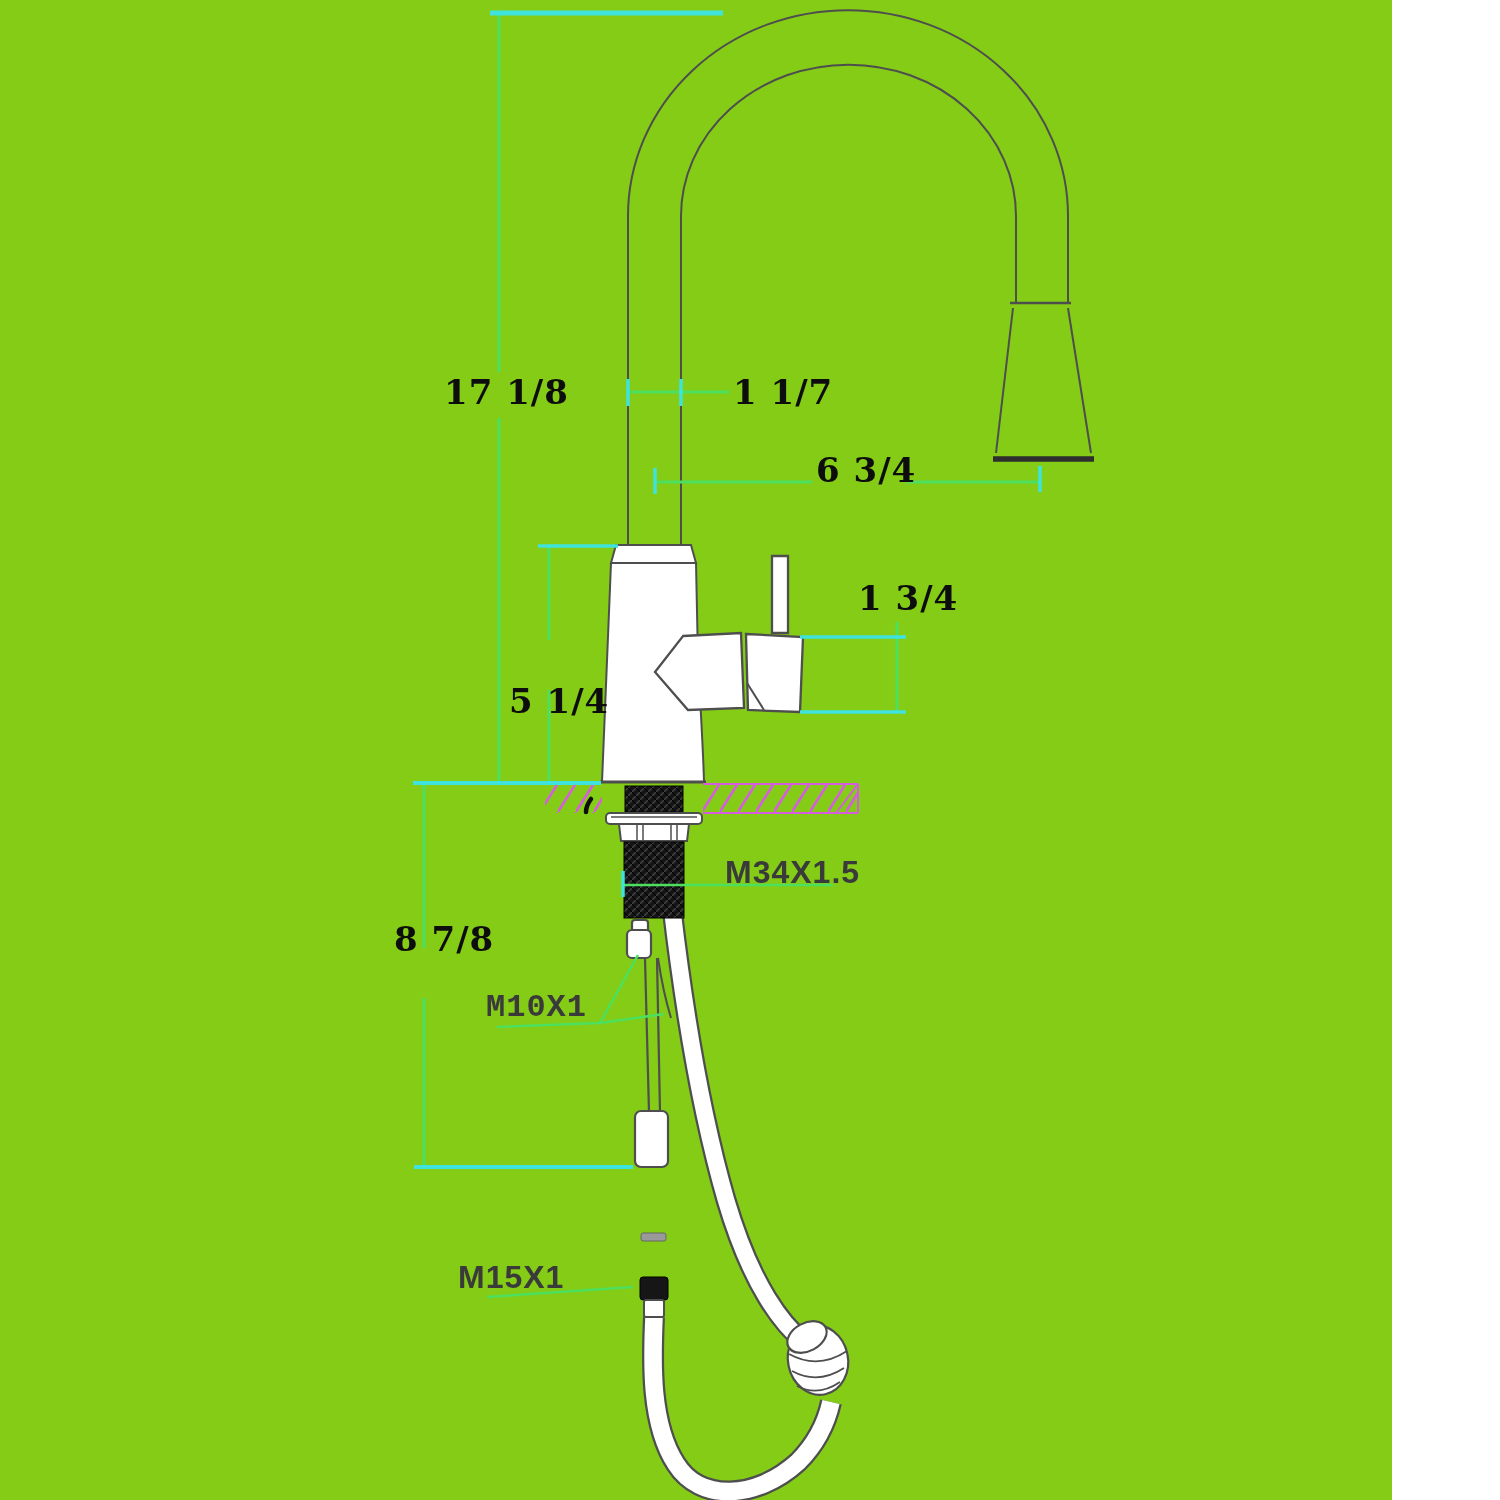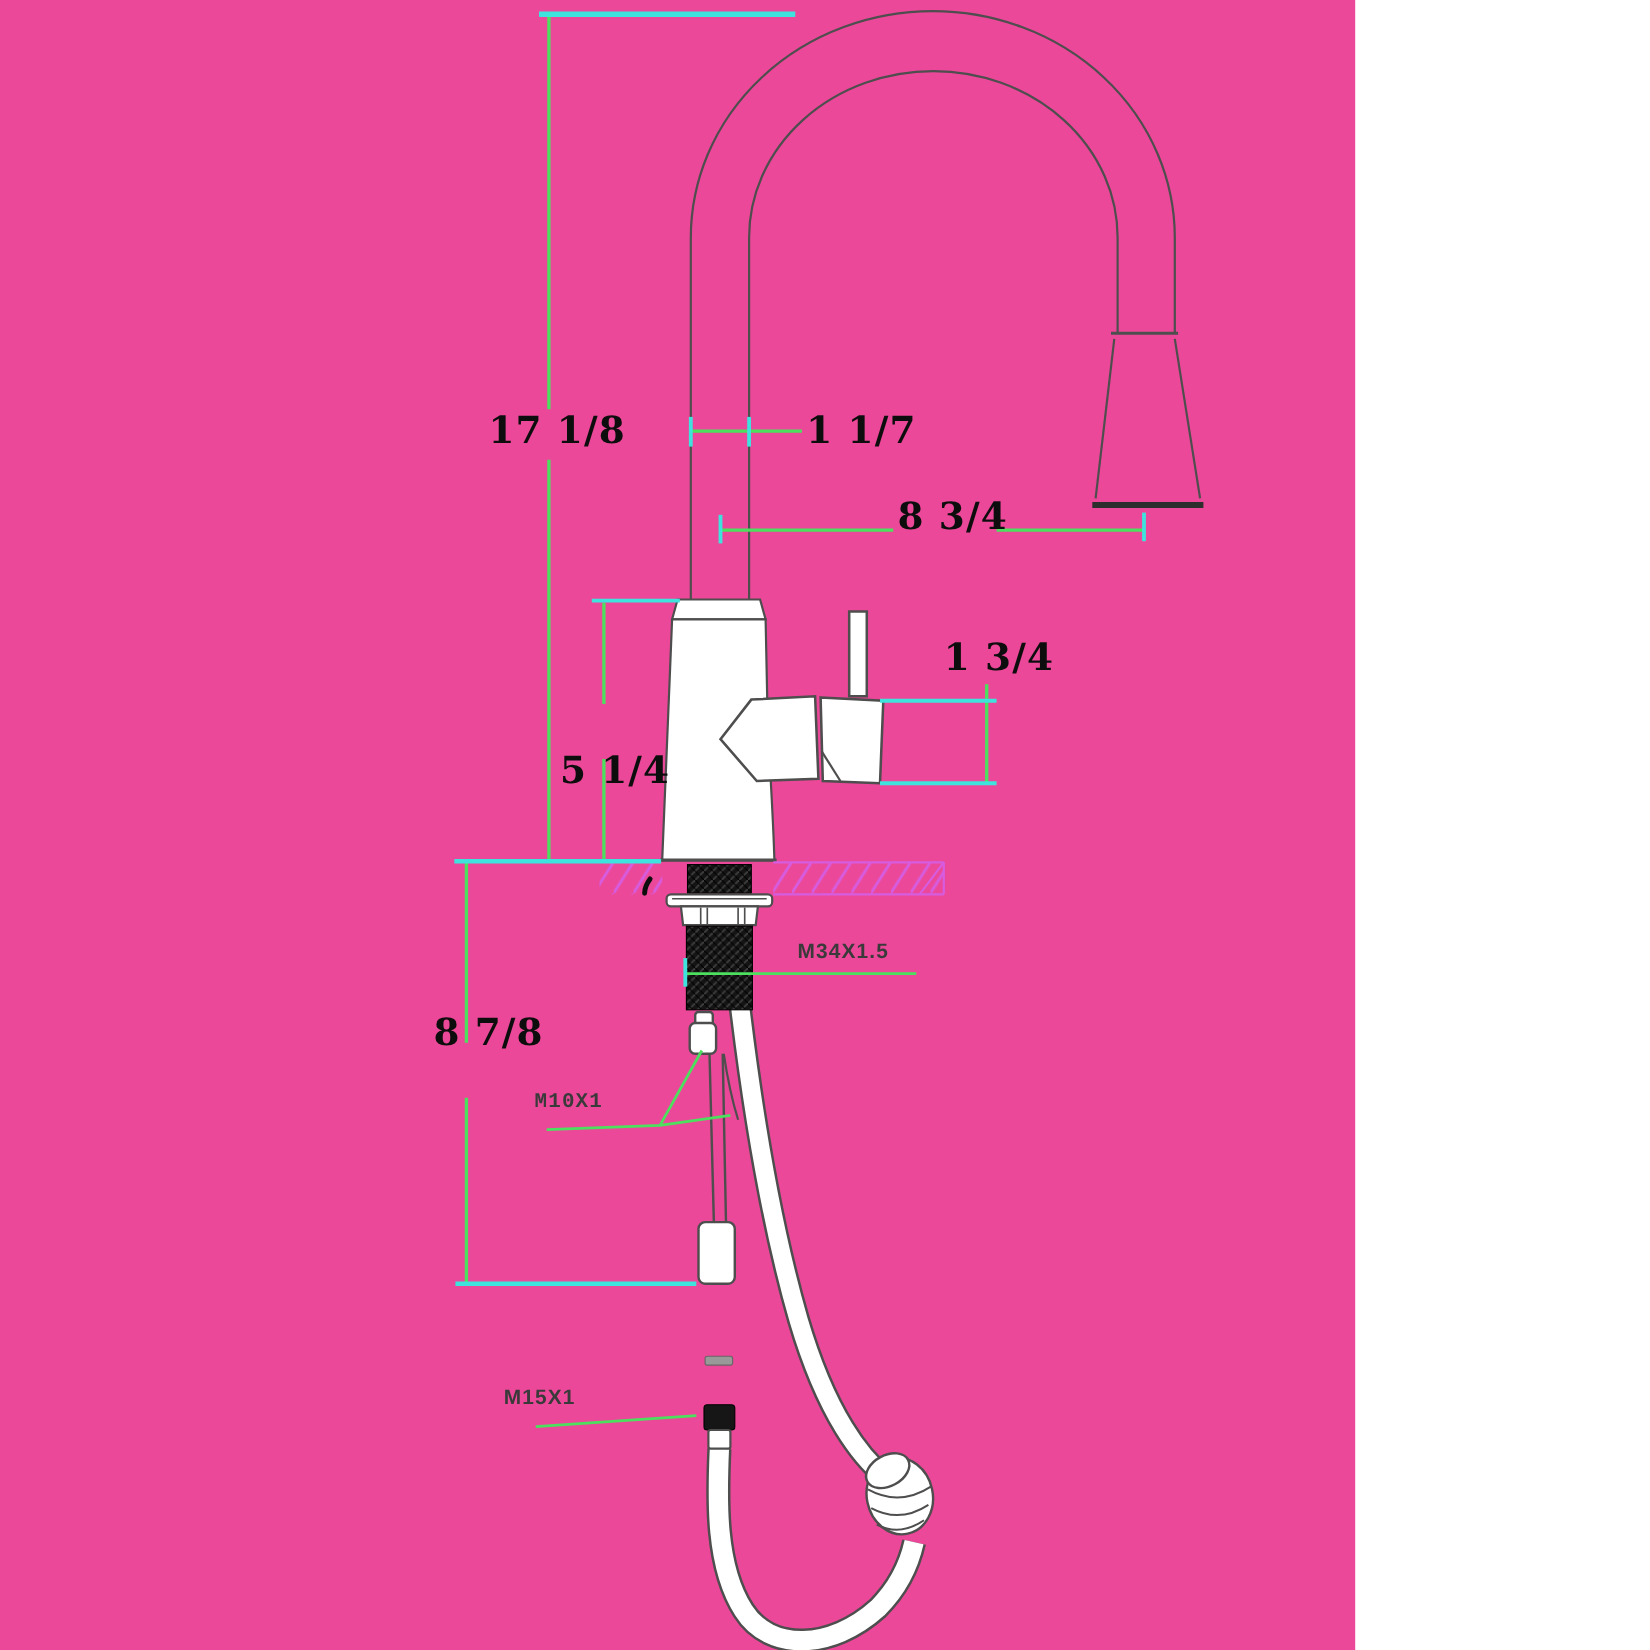--- a/index.html
+++ b/index.html
@@ -1,23 +1,23 @@
 <!DOCTYPE html>
 <html><head>
 <meta charset="utf-8">
 <style>
   html,body{margin:0;padding:0;background:#ffffff;}
-  #stage{position:relative;width:1232px;height:1500px;background:#ec4899;overflow:hidden;
+  #stage{position:relative;width:1392px;height:1500px;background:#84cc16;overflow:hidden;
          font-family:"Liberation Sans",sans-serif;}
   #lineart{position:absolute;left:0;top:0;width:1500px;height:1500px;}
   .dim-label{position:absolute;font-family:"DejaVu Serif","Liberation Serif",serif;
              font-weight:700;font-size:34px;line-height:1;color:#0d0d0d;
              letter-spacing:1px;white-space:nowrap;}
   .thread-label{position:absolute;font-family:"Liberation Sans",sans-serif;
-             font-weight:700;font-size:19px;line-height:1;color:#3a3a3a;
+             font-weight:700;font-size:32px;line-height:1;color:#3a3a3a;
              letter-spacing:1px;white-space:nowrap;}
 </style>
 </head>
 <body>
 
 <div id="stage">
 
   <svg id="lineart" viewBox="0 0 1500 1500" xmlns="http://www.w3.org/2000/svg">
     <defs>
       <pattern id="knurl" width="8" height="8" patternUnits="userSpaceOnUse">
@@ -133,21 +133,21 @@
       <path d="M 538,546 L 618,546"></path>
       <path d="M 800,637 L 906,637"></path>
       <path d="M 800,712 L 906,712"></path>
       <path stroke-width="4" d="M 414,1167 L 633,1167"></path>
       <path d="M 623,871 L 623,897"></path>
     </g>
   </svg>
 
   <div class="dim-label" style="left:444px;top:375px;">17 1/8</div>
   <div class="dim-label" style="left:733px;top:375px;">1 1/7</div>
-  <div class="dim-label" style="left:816px;top:453px;">8 3/4</div>
+  <div class="dim-label" style="left:816px;top:453px;">6 3/4</div>
   <div class="dim-label" style="left:858px;top:581px;">1 3/4</div>
   <div class="dim-label" style="left:509px;top:641px;margin-top:43px;">5 1/4</div>
   <div class="dim-label" style="left:394px;top:922px;">8 7/8</div>
 
   <div class="thread-label" style="left:725px;top:856px;">M34X1.5</div>
   <div class="thread-label" style="left:486px;top:992px;font-family:Liberation Mono, monospace;">M10X1</div>
   <div class="thread-label" style="left:458px;top:1261px;">M15X1</div>
 
 </div>
 

